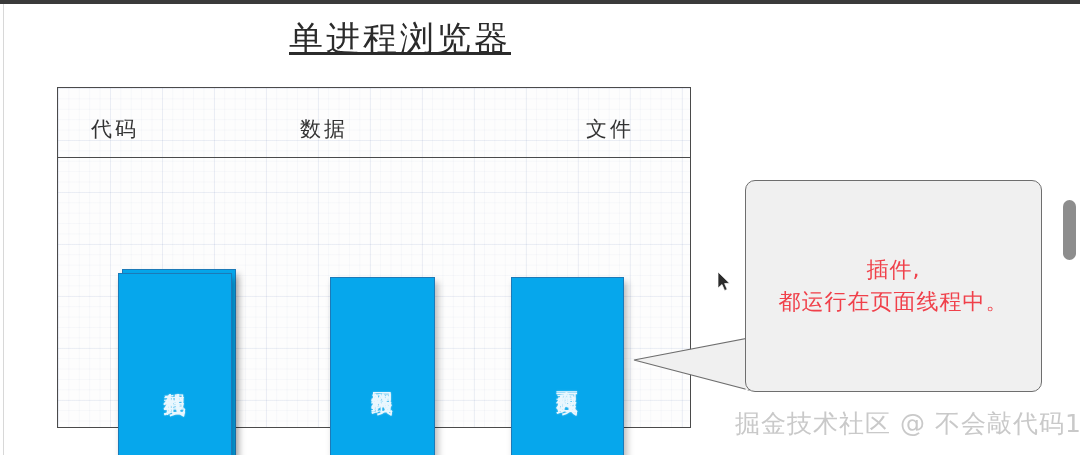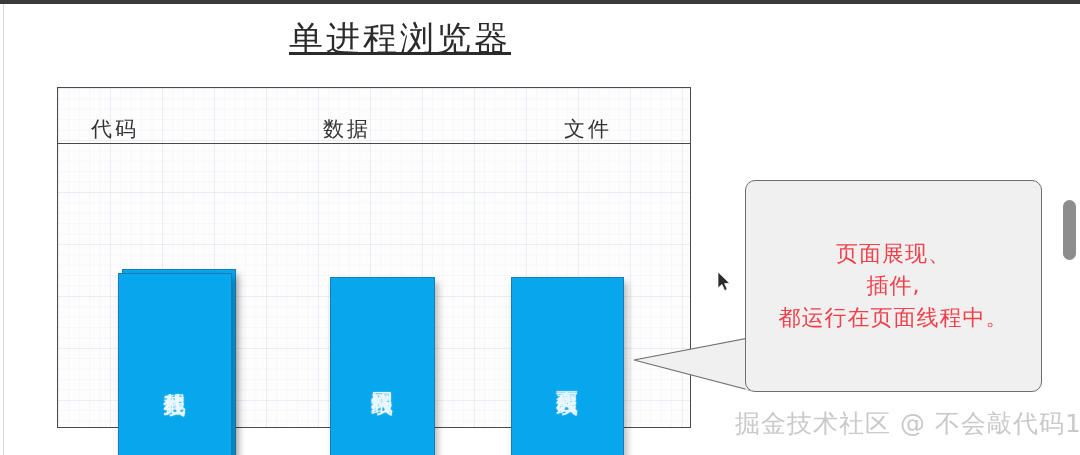--- a/index.html
+++ b/index.html
@@ -78,38 +78,38 @@
       linear-gradient(to bottom, rgba(120,140,190,0.05) 1px, transparent 1px);
     background-size: 52px 52px, 52px 52px, 10.4px 10.4px, 10.4px 10.4px;
     box-sizing: border-box;
   }
 
   
   .header-row {
     position: absolute;
     left: 0; top: 0;
     width: 100%;
-    height: 56px;
+    height: 70px;
     border-bottom: 1.5px solid #4a4a4a;
     box-sizing: border-box;
     display: flex;
     align-items: center;
   }
   .header-cell {
     font-size: 21px;
     color: #333333;
     letter-spacing: 3px;
     white-space: nowrap;
     font-weight: 500;
     position: absolute;
     top: 27px;
   }
   .hc-0 { left: 33px; }
-  .hc-1 { left: 265px; }
-  .hc-2 { left: 506px; }
+  .hc-1 { left: 242px; }
+  .hc-2 { left: 528px; }
 
   
   .threads {
     position: absolute;
     left: 0; top: 70px;
     width: 100%;
     height: 271px;
   }
 
   .thread-box {
@@ -246,21 +246,20 @@
 
     </div>
   </div>
 
   <svg class="callout-tail" viewBox="0 0 115 52" xmlns="http://www.w3.org/2000/svg">
     <polygon points="0,22 115,0 115,52" fill="#f0f0f0" stroke="#6e6e6e" stroke-width="1.2"></polygon>
     <line x1="113" y1="0" x2="113" y2="52" stroke="#f0f0f0" stroke-width="3"></line>
   </svg>
 
   <div class="callout">
-    <div class="callout-line">页面展现、</div>
     <div class="callout-line">插件,</div>
     <div class="callout-line">都运行在页面线程中。</div>
   </div>
 
   <svg class="cursor" viewBox="0 0 14 20" xmlns="http://www.w3.org/2000/svg">
     <polygon points="0,0 0,16 4,12.5 6.6,18.5 9.2,17.4 6.6,11.6 11.5,11.2" fill="#2b2b2b" stroke="#ffffff" stroke-width="0.7"></polygon>
   </svg>
 
   <div class="watermark">掘金技术社区 @ 不会敲代码1</div>
 

